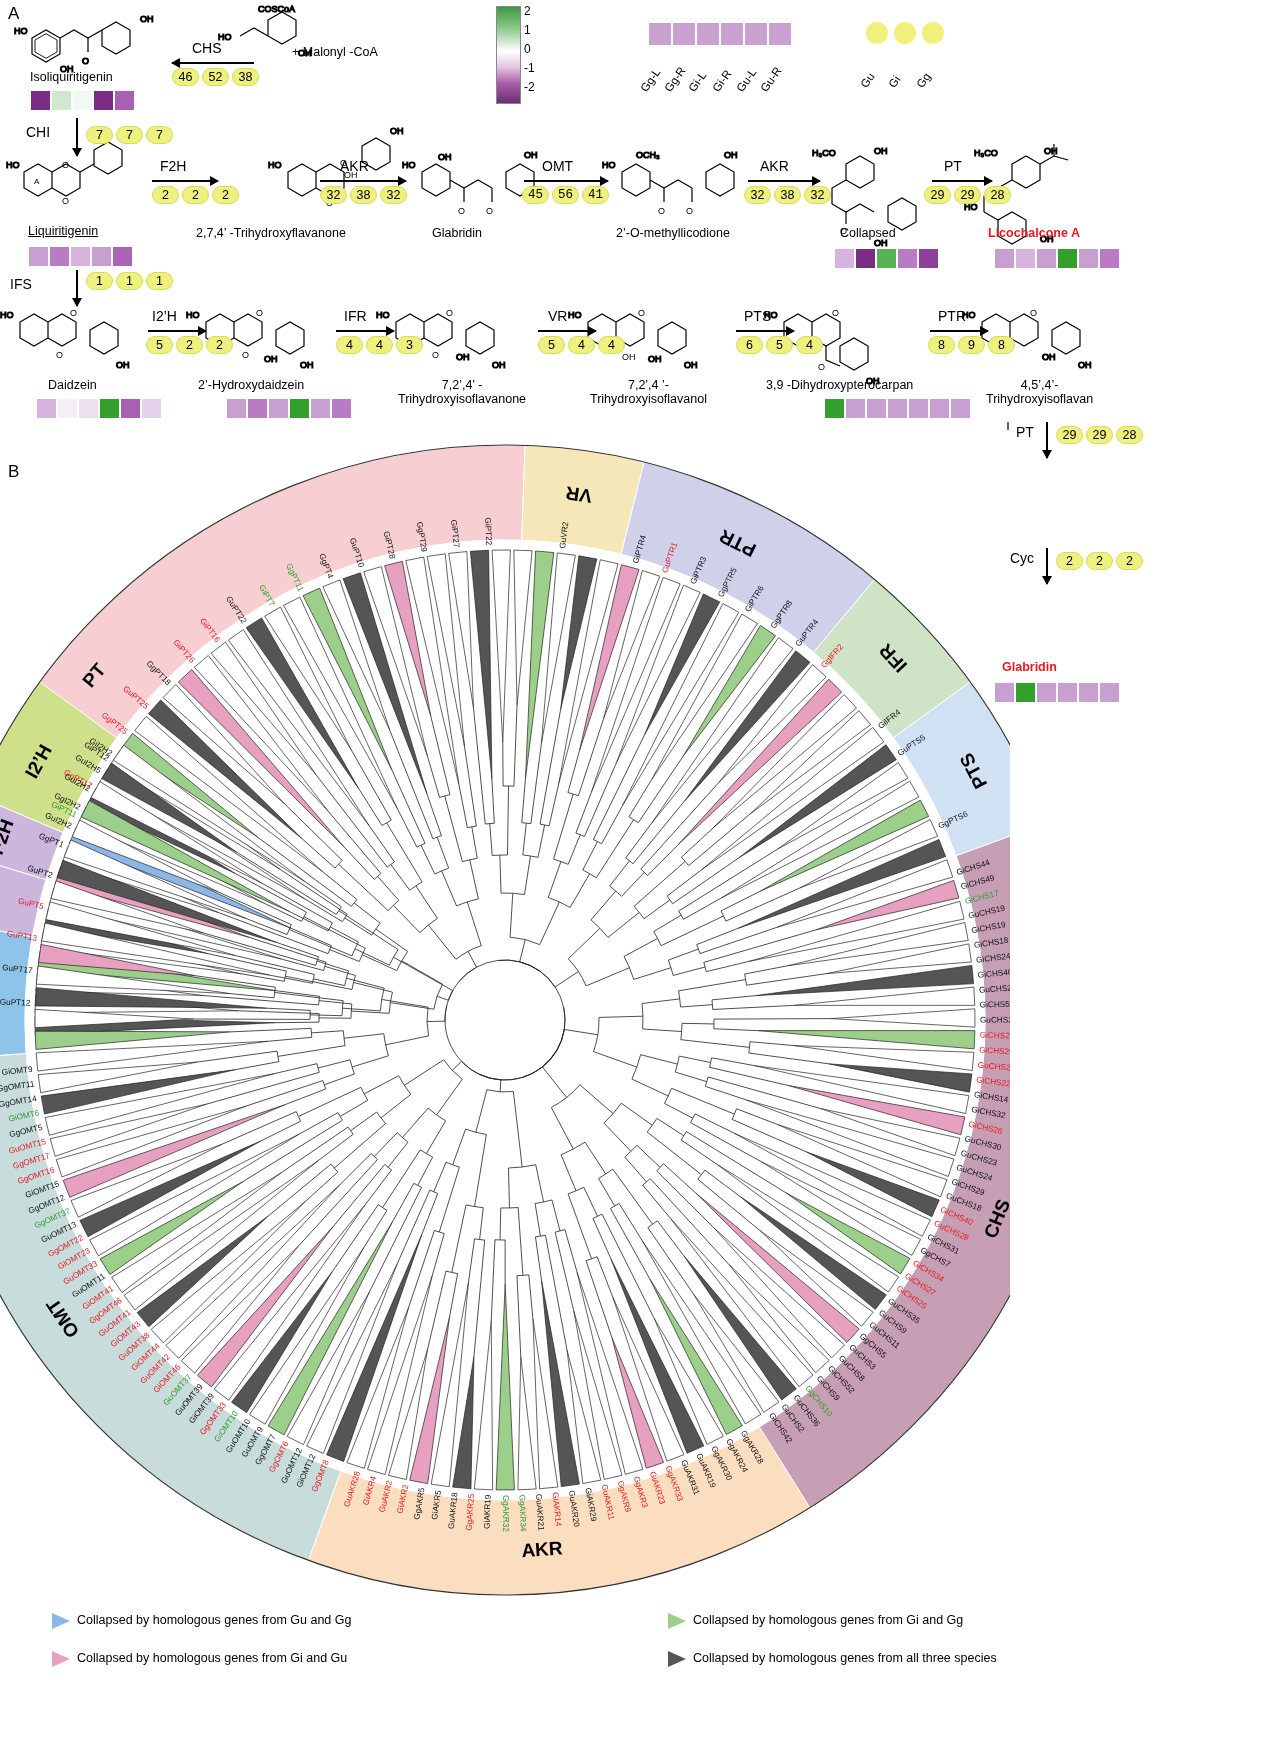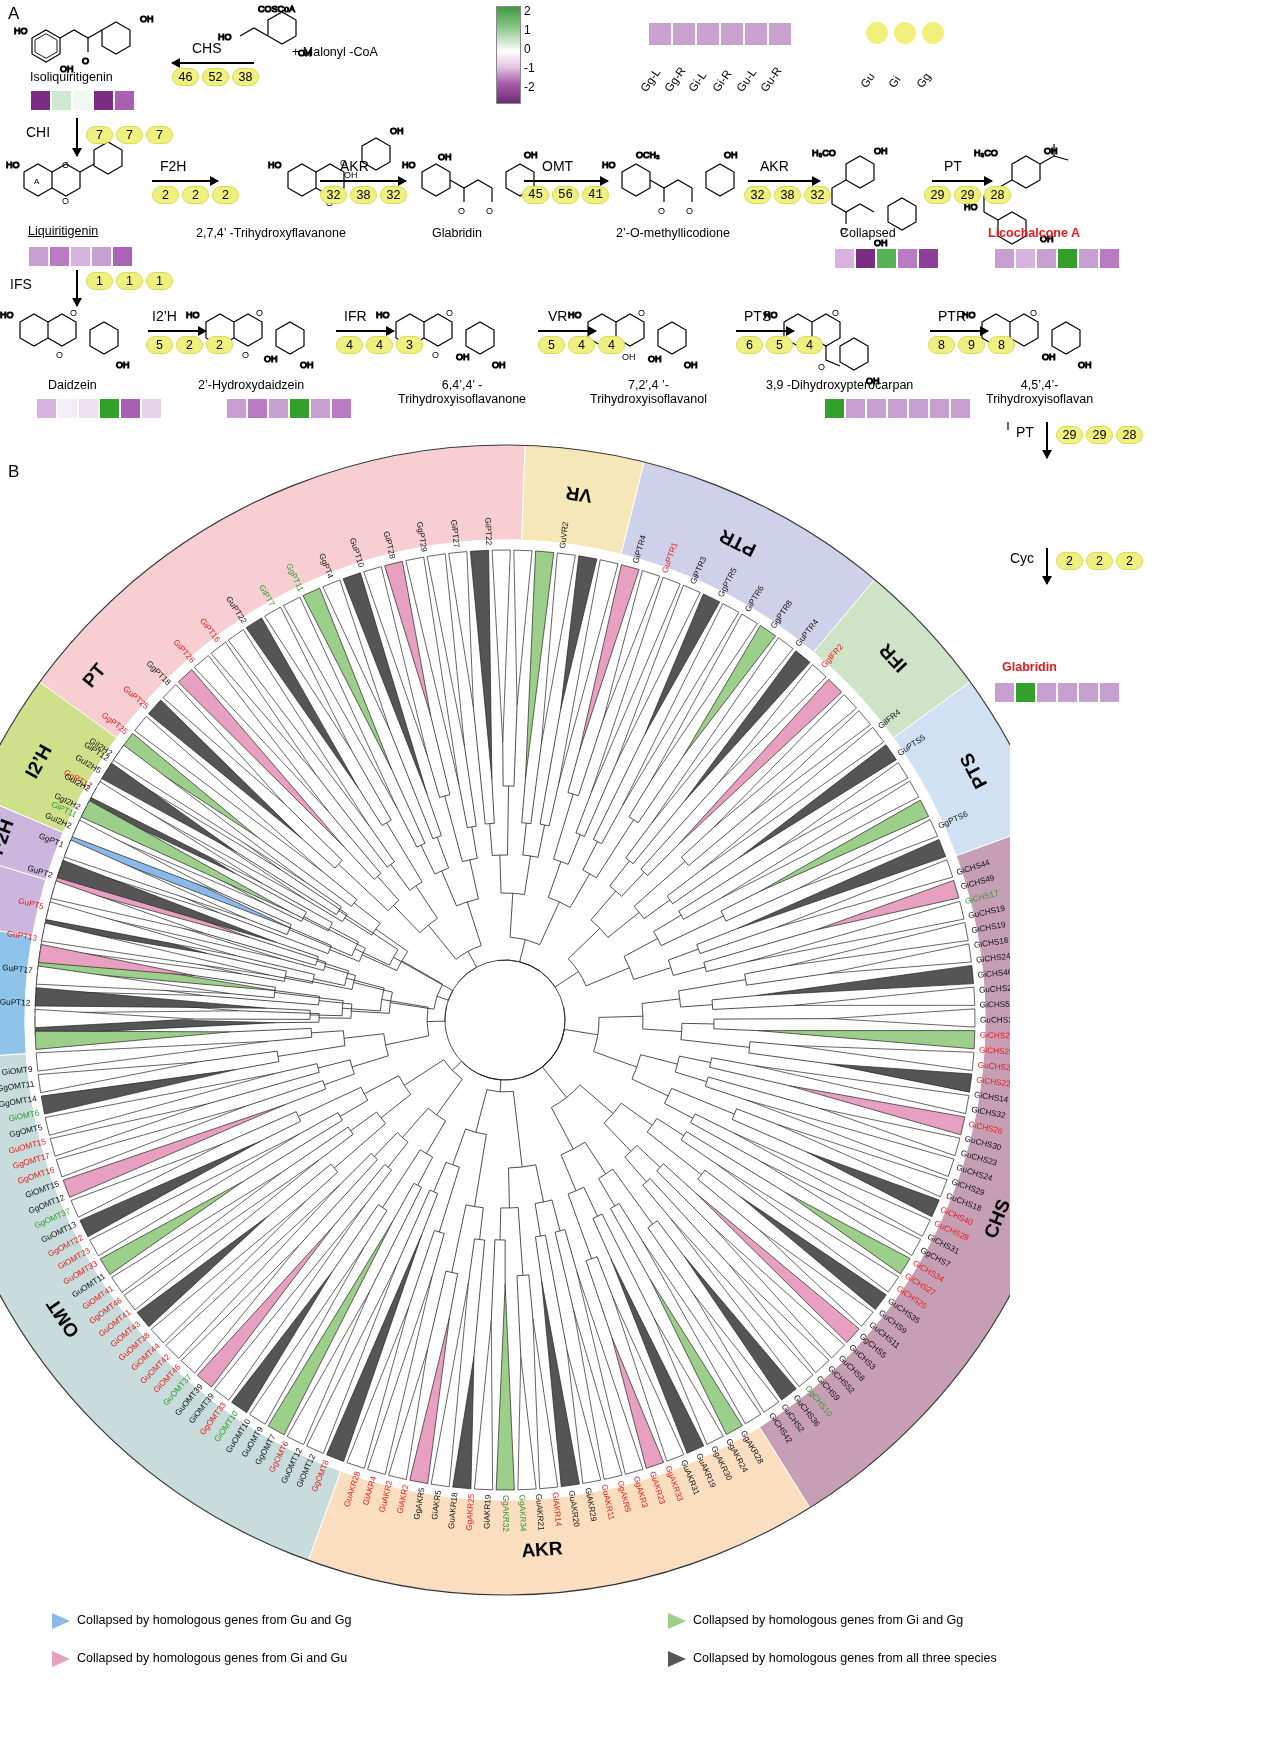--- a/index.html
+++ b/index.html
@@ -353,21 +353,21 @@
 </div>
 
 <div class="arrow" style="left:336px;top:330px;width:58px;"></div>
 <div class="enz" style="left:344px;top:308px;">IFR</div>
 <div class="numbox" style="left:336px;top:336px;">
   <span>4</span>
   <span>4</span>
   <span>3</span>
 </div>
 <div class="cmp" style="left:398px;top:378px;">
-  <div>6,4’,4’ -</div>
+  <div>7,2’,4’ -</div>
   <div>Trihydroxyisoflavanone</div>
 </div>
 
 <div class="arrow" style="left:538px;top:330px;width:58px;"></div>
 <div class="enz" style="left:548px;top:308px;">VR</div>
 <div class="numbox" style="left:538px;top:336px;">
   <span>5</span>
   <span>4</span>
   <span>4</span>
 </div>

